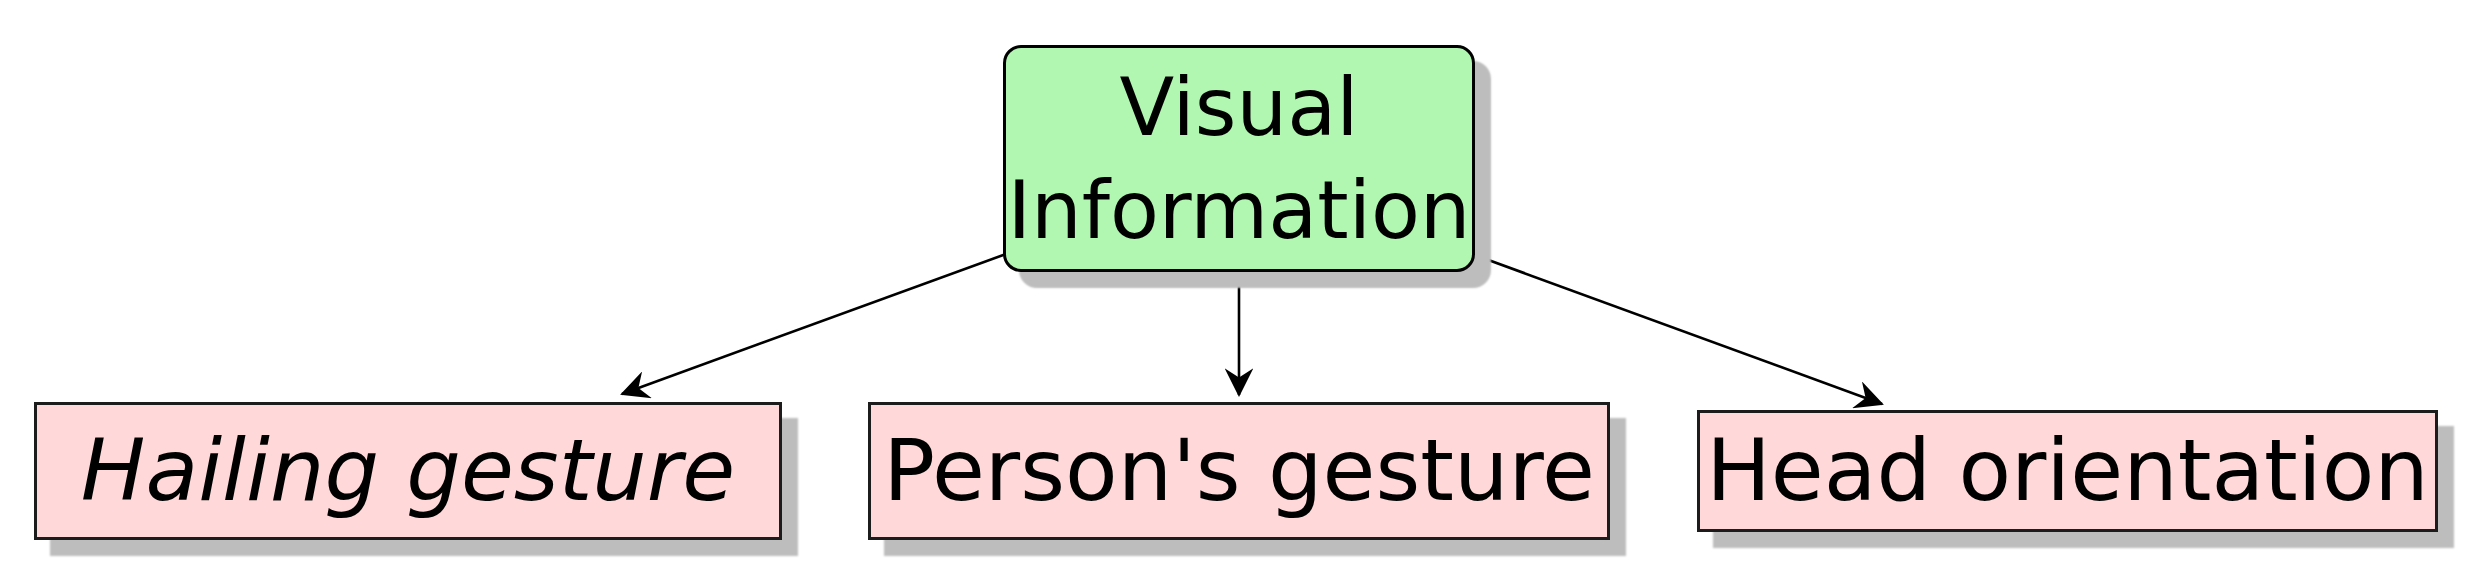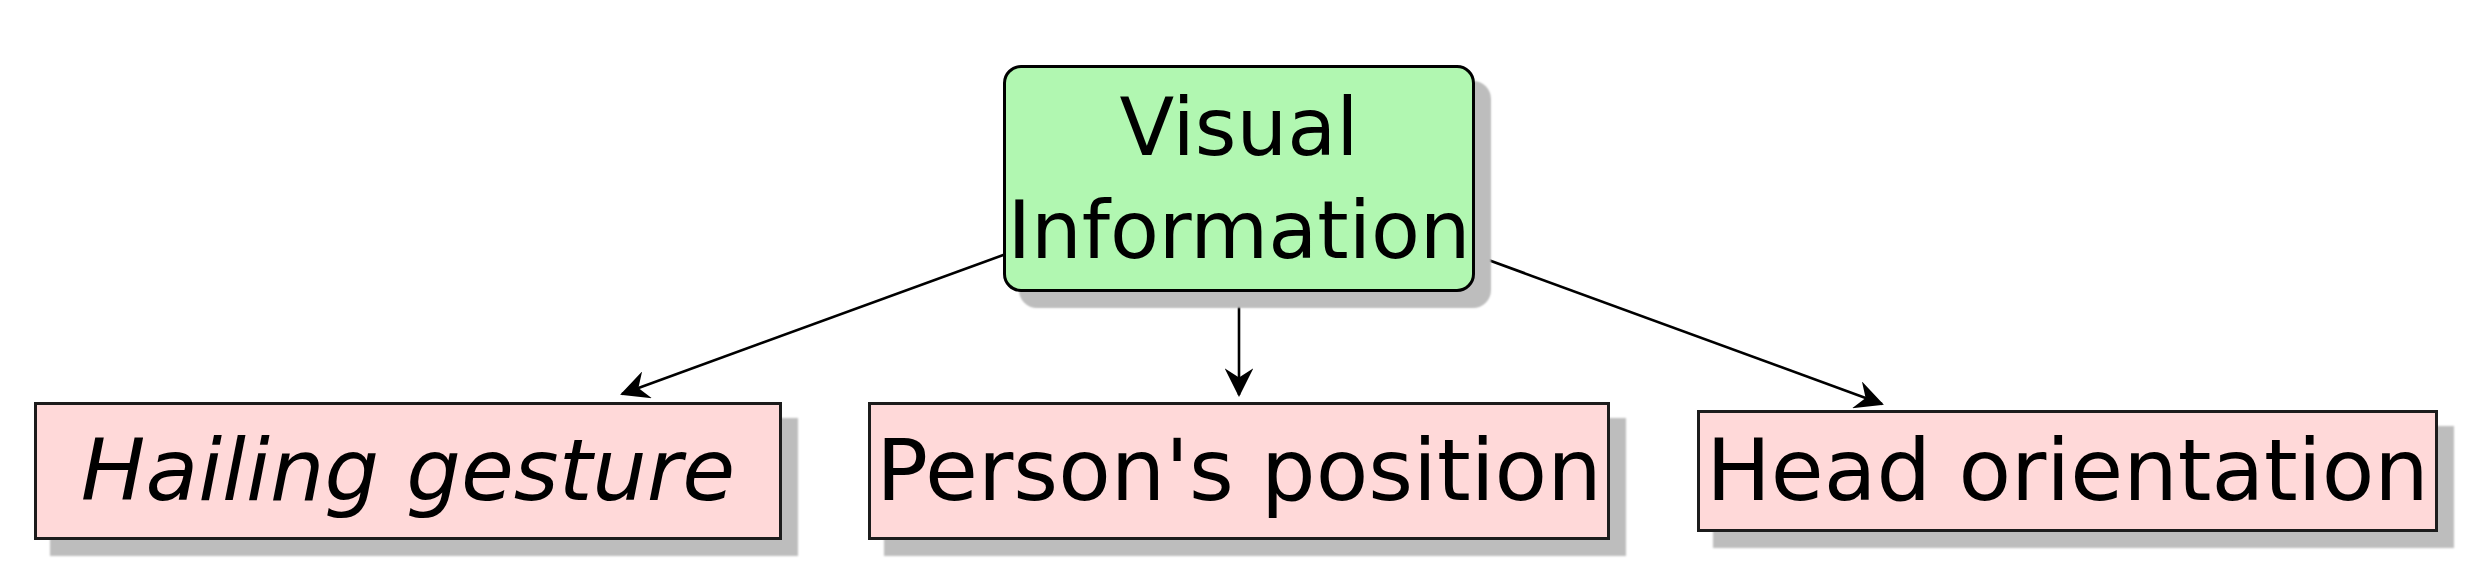--- a/index.html
+++ b/index.html
@@ -34,21 +34,20 @@
     white-space:nowrap;
   }
   .node.root{
     left:1003px; top:45px; width:472px; height:227px;
     background:var(--root-fill);
     border-radius:18px;
     border-color:#000;
     font-size:80px;
     line-height:103px;
     white-space:normal;
-    margin-top:20px;
   }
   .node.child{
     background:var(--child-fill);
     font-size:86px;
   }
   .node.child-1{left:34px;  top:402px; width:748px; height:138px;font-style:italic;}
   .node.child-2{left:868px; top:402px; width:742px; height:138px;}
   .node.child-3{left:1697px;top:410px; width:741px; height:122px;}
   #edges{
     position:absolute;
@@ -78,20 +77,20 @@
 
   <div class="node root">
     <span>Visual Information</span>
   </div>
 
   <div class="node child child-1">
     <span>Hailing gesture</span>
   </div>
 
   <div class="node child child-2">
-    <span>Person's position</span>
+    <span>Person's gesture</span>
   </div>
 
   <div class="node child child-3">
     <span>Head orientation</span>
   </div>
 
 </div>
 
 </body></html>

